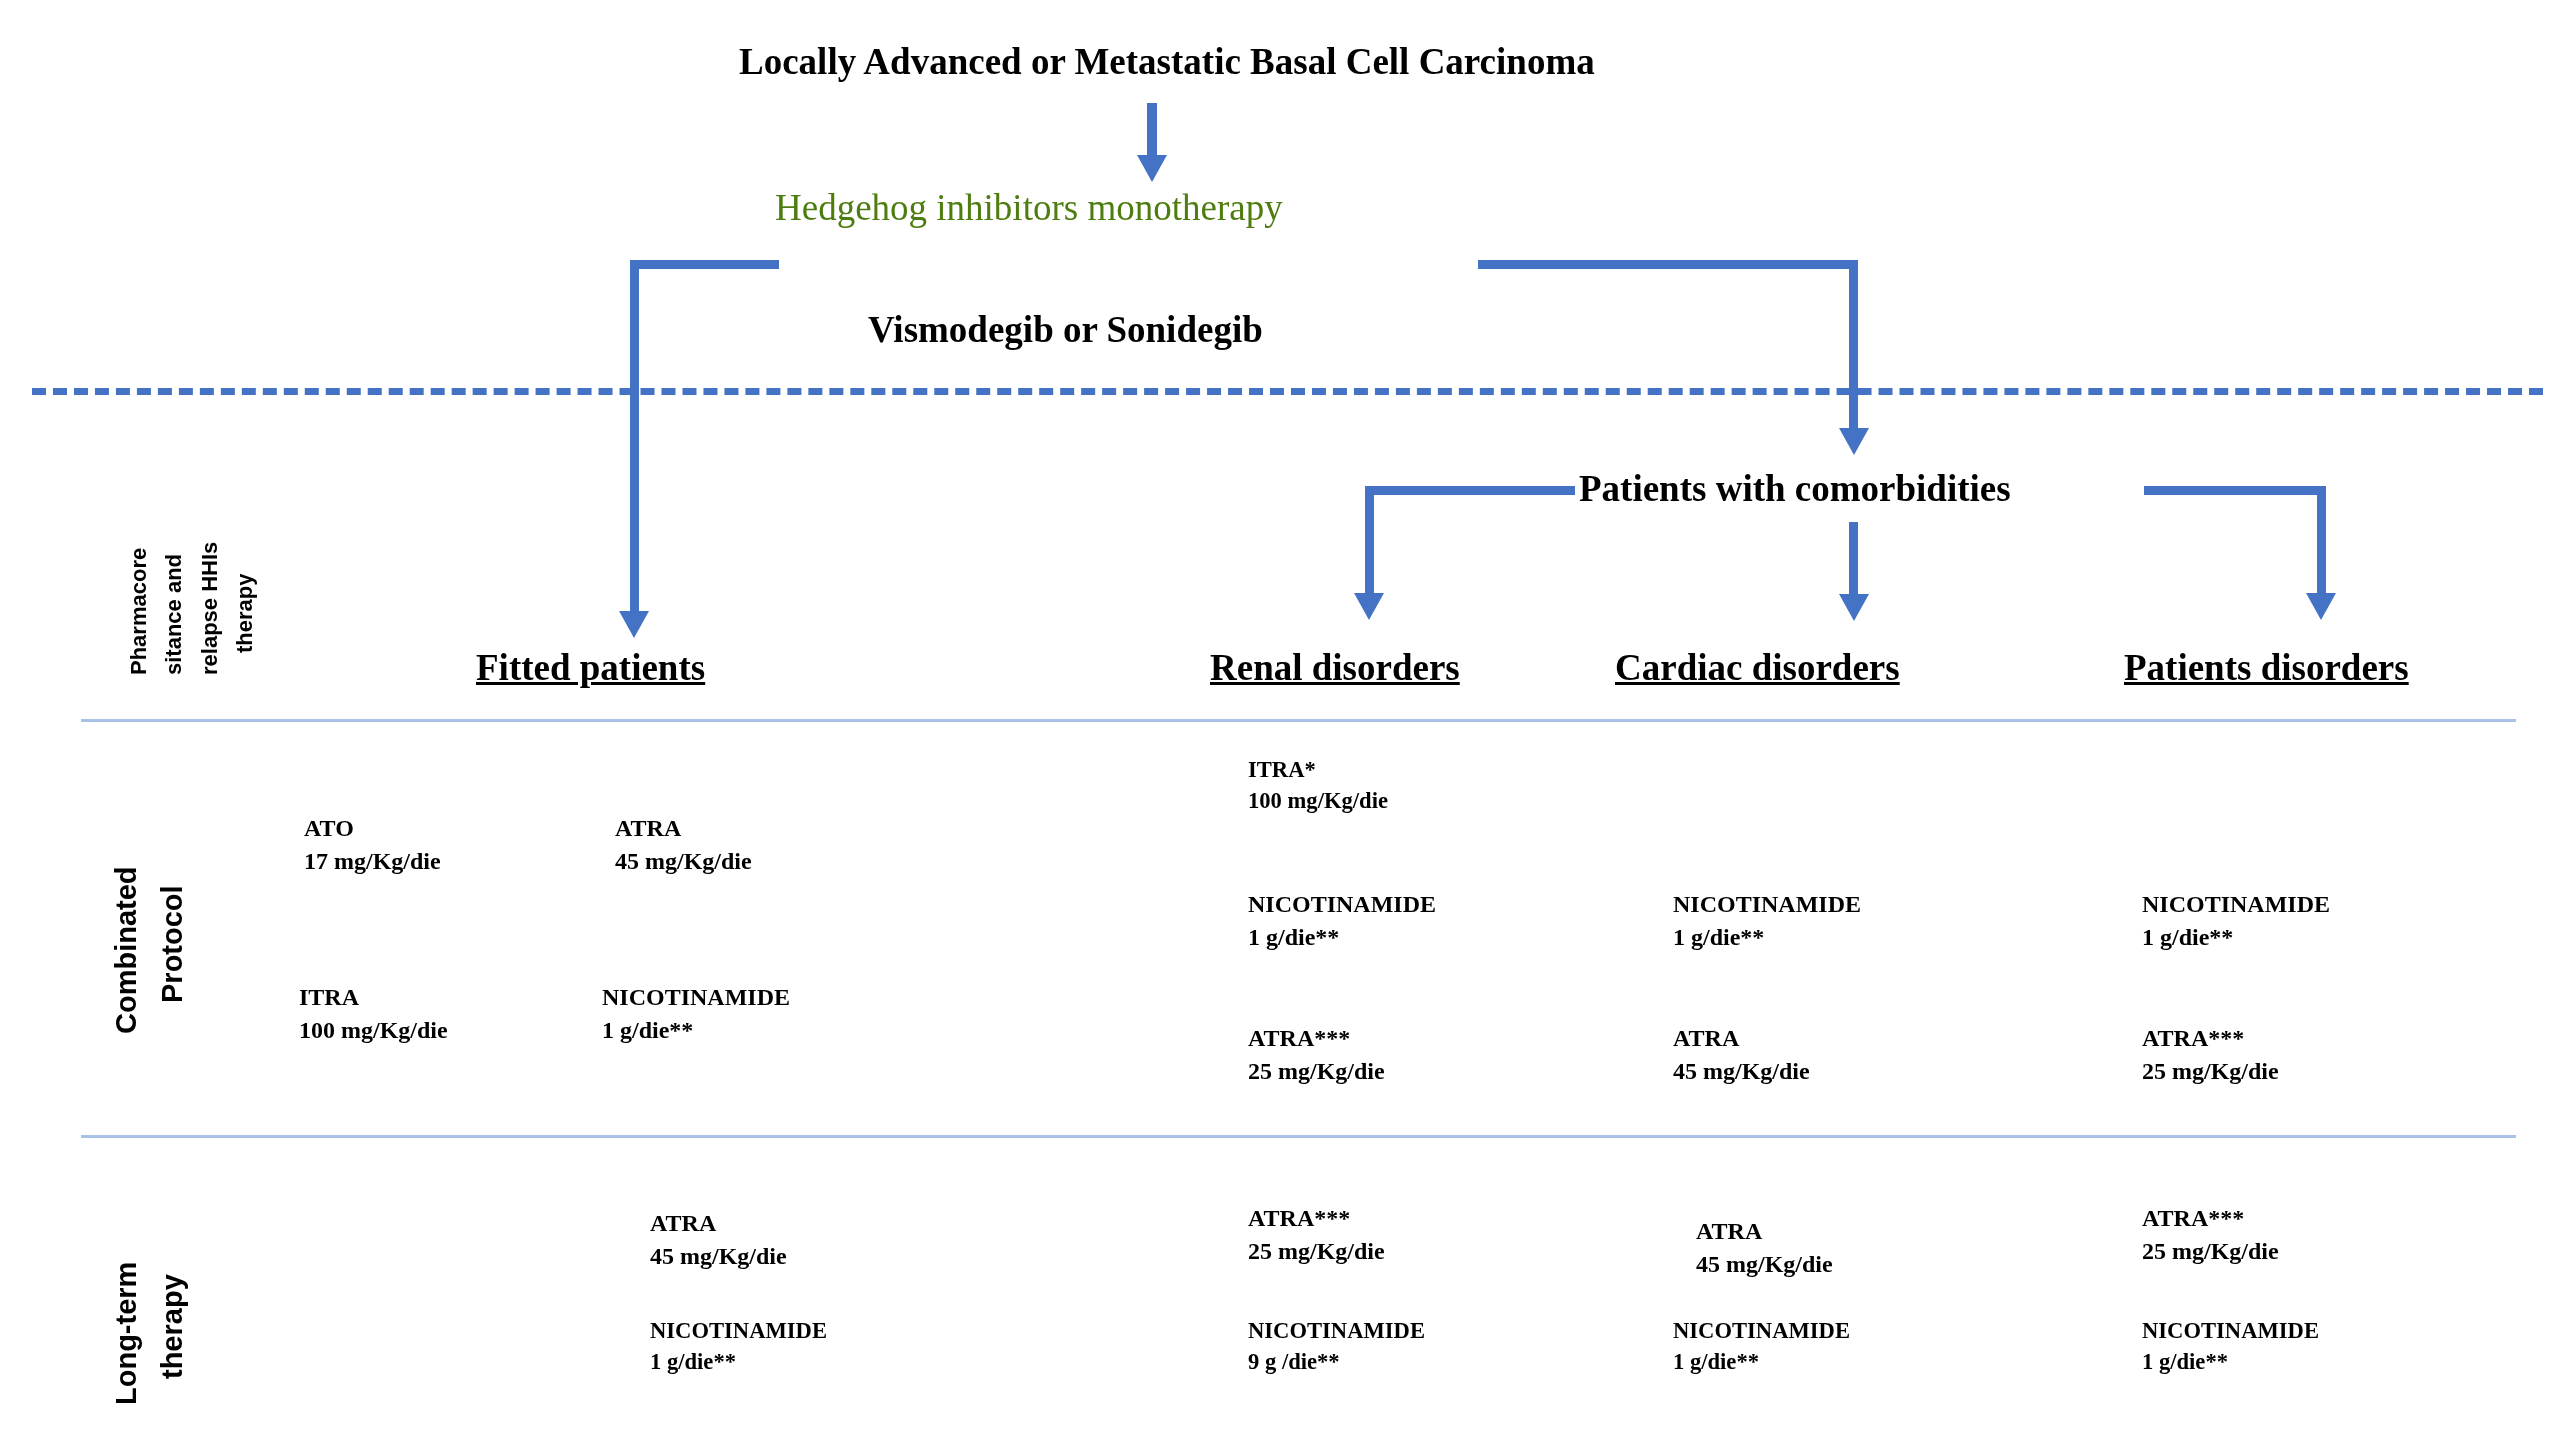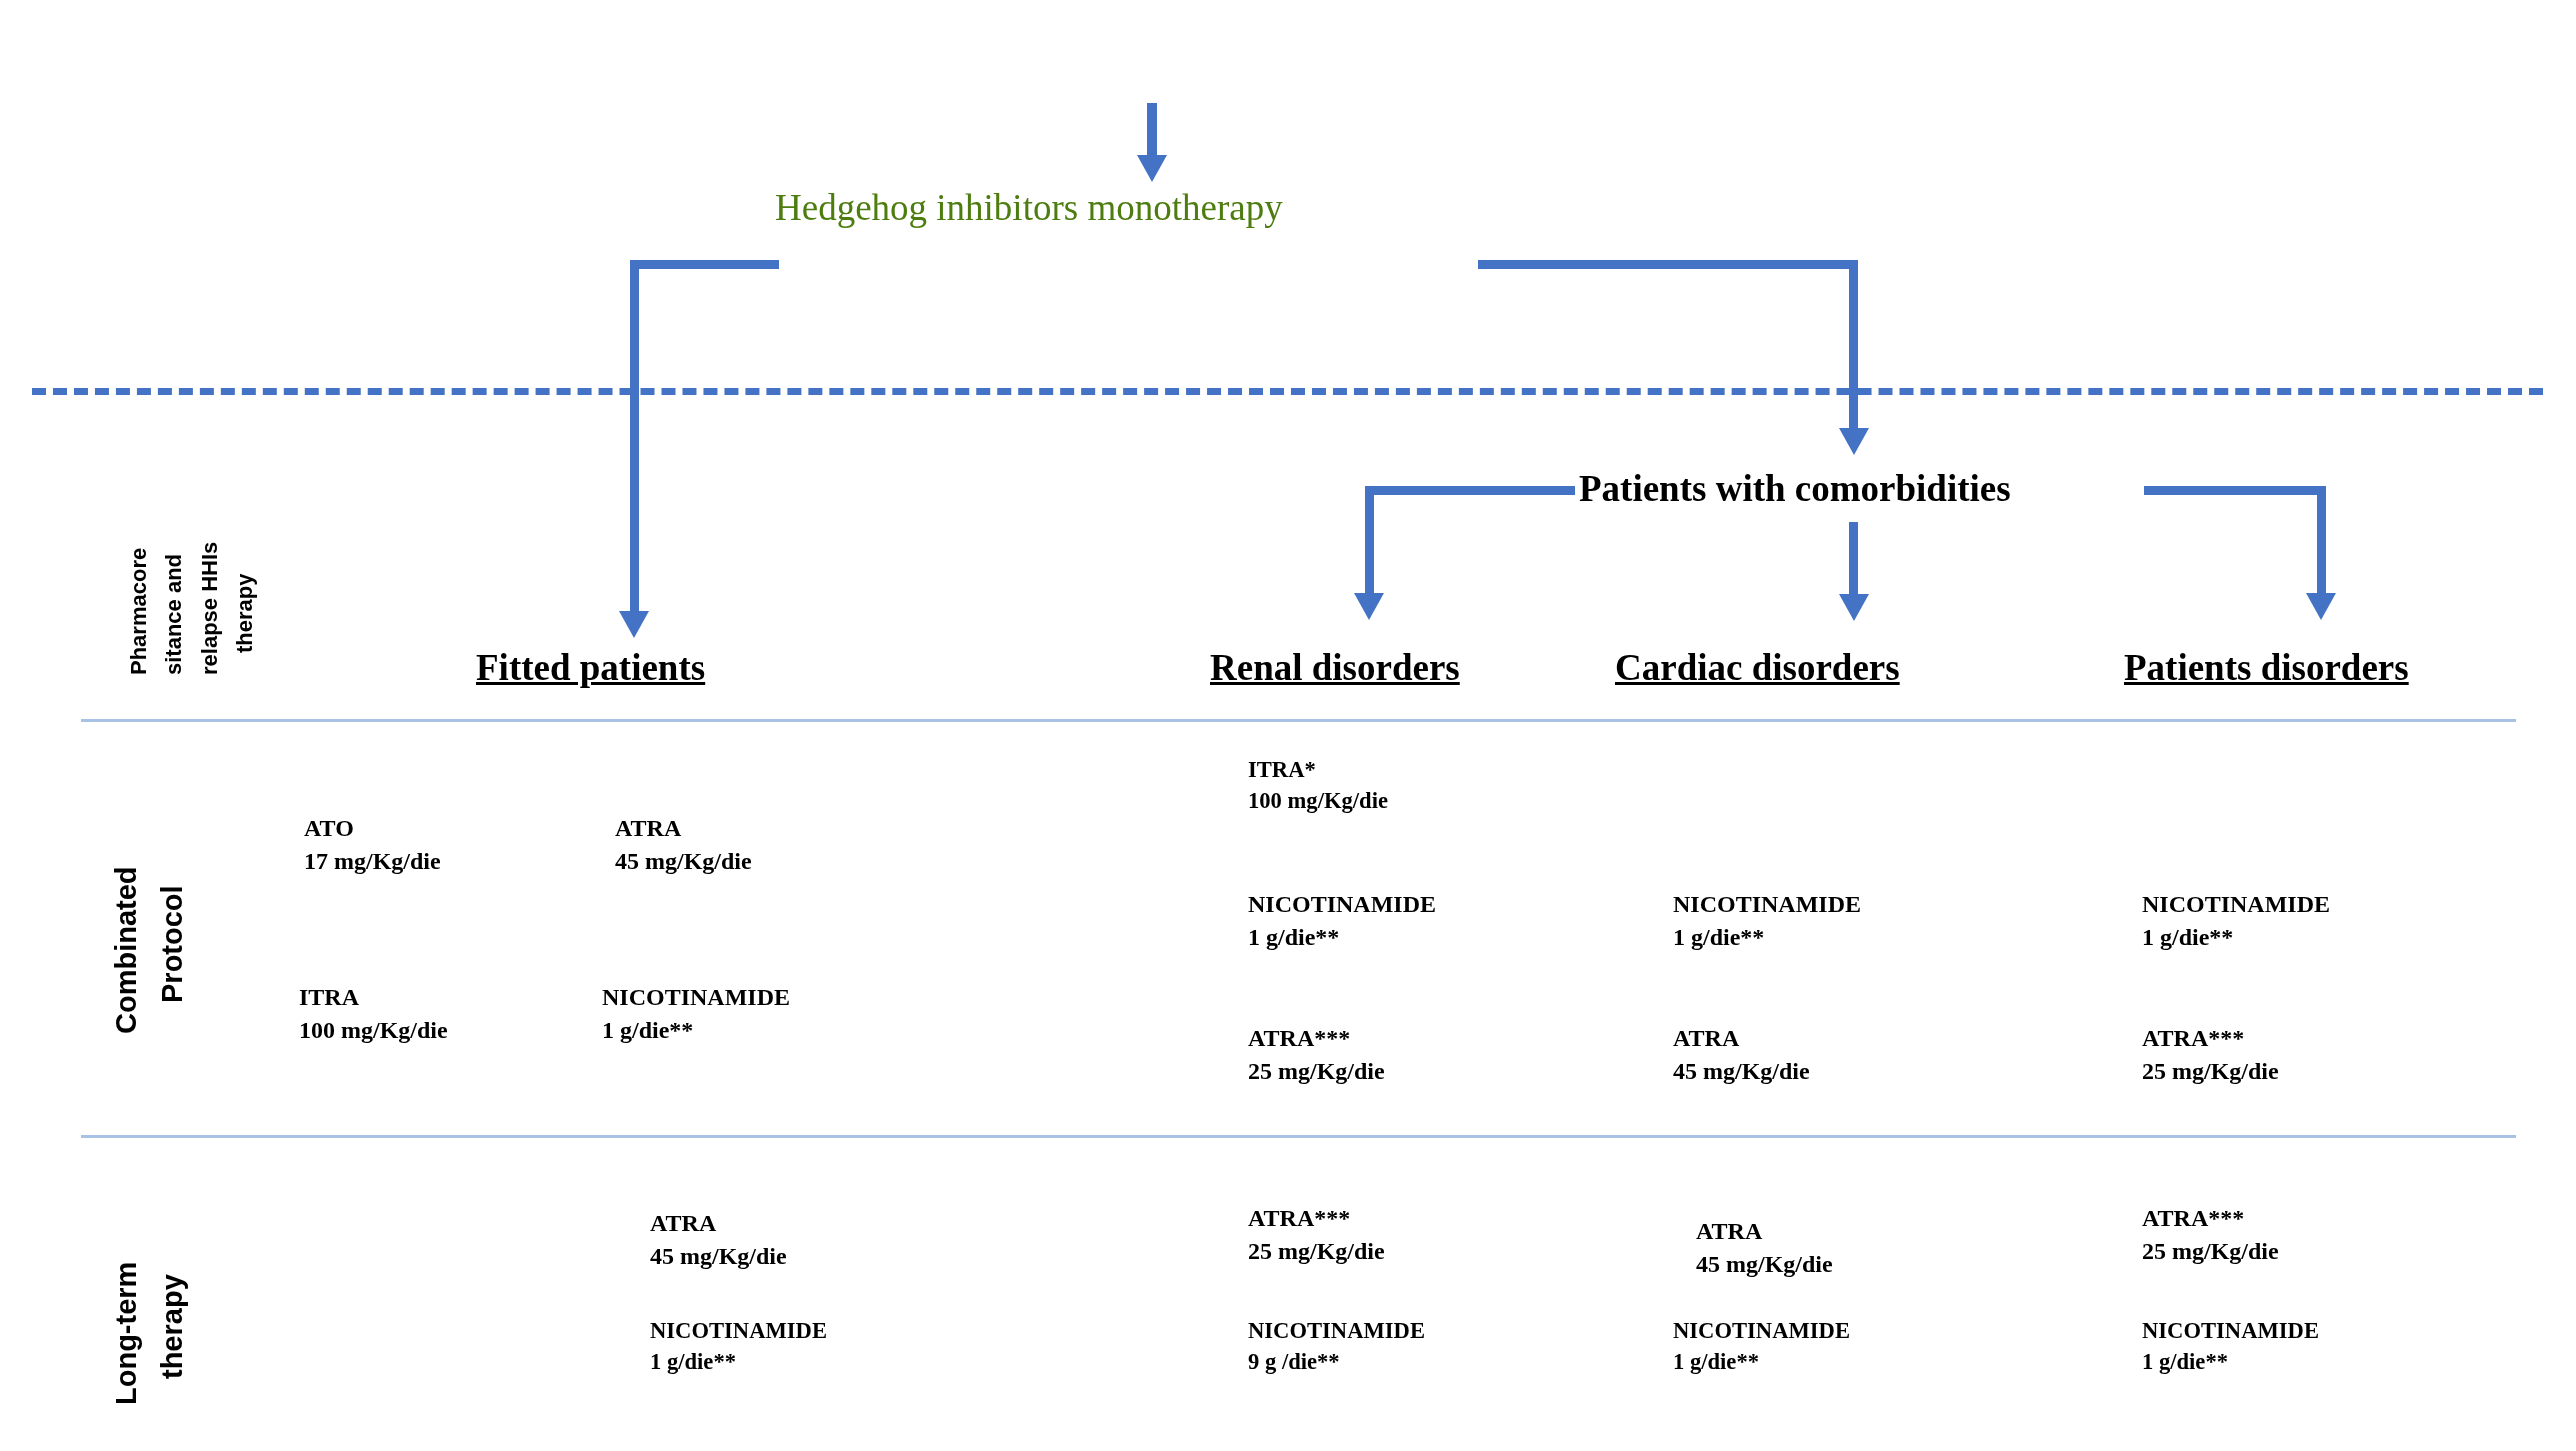--- a/index.html
+++ b/index.html
@@ -95,26 +95,28 @@
   .sep-rule {
     background: #A8C2E6;
     height: 3.2px;
   }
 </style>
 </head>
 <body>
 
 <div id="canvas">
 
+  <div class="abs title-main" style="left:739px; top:40px;">Locally Advanced or Metastatic Basal Cell Carcinoma</div>
 
   <div class="abs vline" style="left:1147px; top:103px; width:9.7px; height:58px;"></div>
   <div class="abs arrowhead" style="left:1137px; top:155px;"></div>
 
   <div class="abs mono-label" style="left:775px; top:186px;">Hedgehog inhibitors  monotherapy</div>
 
+  <div class="abs bold-label" style="left:868px; top:308px;">Vismodegib or Sonidegib</div>
 
   <div class="abs hline" style="left:630px; top:260px; width:149px; height:9px;"></div>
   <div class="abs vline" style="left:630px; top:260px; width:9px; height:359px;"></div>
   <div class="abs arrowhead" style="left:619px; top:611px;"></div>
 
   <div class="abs hline" style="left:1478px; top:260px; width:380px; height:9px;"></div>
   <div class="abs vline" style="left:1849px; top:260px; width:9px; height:176px;"></div>
   <div class="abs arrowhead" style="left:1839px; top:428px;"></div>
 
   <div class="abs dashed-rule" style="left:32px; top:388px; width:2511px;"></div>

